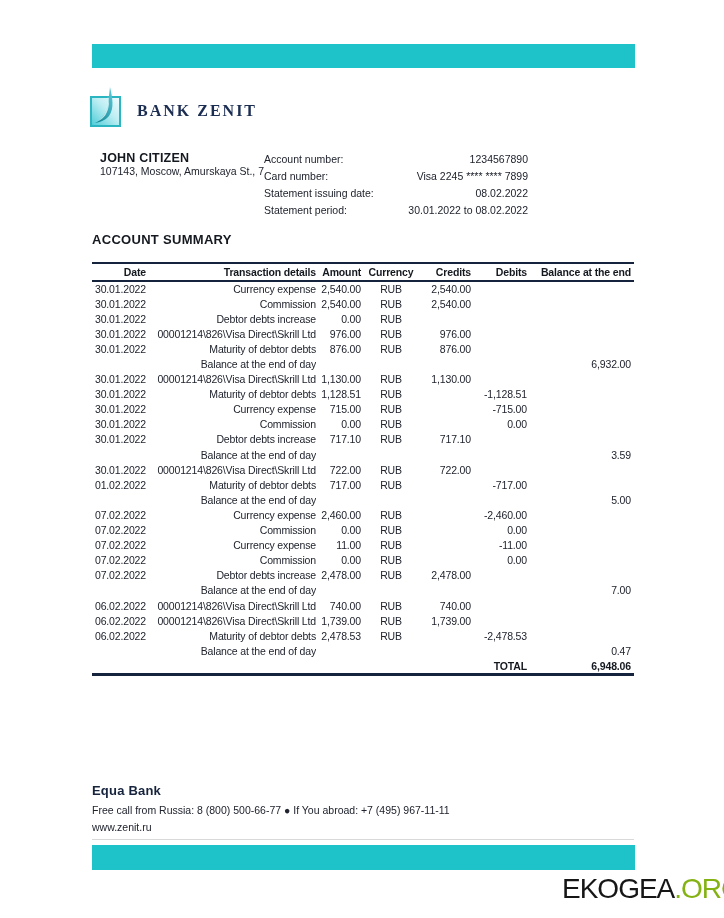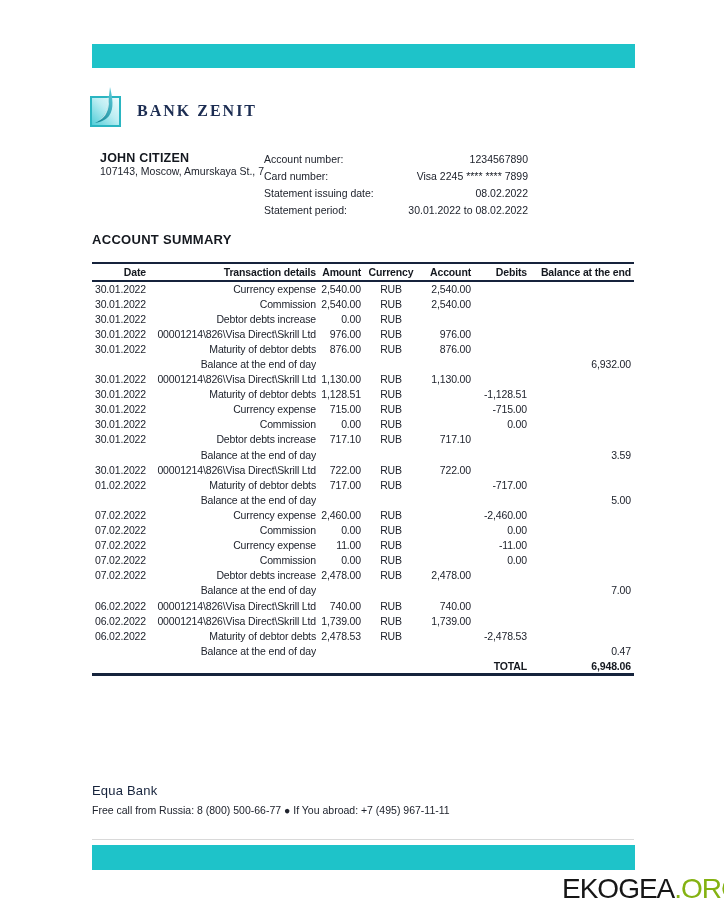--- a/index.html
+++ b/index.html
@@ -36,21 +36,21 @@
   col.c4{width:56px;}col.c5{width:56px;}col.c6{width:104px;}
   thead tr{border-top:2.5px solid var(--navy);border-bottom:2.5px solid var(--navy);}
   th{font-size:10.5px;font-weight:bold;height:18px;white-space:nowrap;overflow:hidden;color:#14181f;}
   tbody td{font-size:10.5px;height:15.1px;white-space:nowrap;overflow:hidden;}
   tfoot tr{border-bottom:3px solid var(--navy);}
   tfoot td{font-size:10.5px;height:16px;font-weight:bold;color:#14181f;}
   .l{text-align:right;}
   .c{text-align:center;}
   .r{text-align:right;padding-right:3px;}
   .footer{position:absolute;left:92px;top:783px;font-size:10.5px;z-index:1;}
-  .footer-bank{font-size:13px;font-weight:normal;color:var(--navy);letter-spacing:.2px;margin-bottom:4px;}
+  .footer-bank{font-size:13px;font-weight:bold;color:var(--navy);letter-spacing:.2px;margin-bottom:4px;}
   .footer-line{line-height:16.5px;}
   .footer-sep{position:absolute;left:92px;top:839px;width:542px;height:1px;background:#d9d9d9;z-index:0;}
   .bottom-bar{position:absolute;left:92px;top:845px;width:543px;height:25px;background:var(--teal);}
   .watermark{position:absolute;left:562px;top:874px;font-size:28px;line-height:30px;letter-spacing:-1px;white-space:nowrap;}
   .wm-black{color:#161616;}
   .wm-green{color:var(--green);}
 </style>
 </head>
 <body>
 
@@ -115,21 +115,21 @@
         <col class="c4">
           <col class="c5">
           <col class="c6">
       </colgroup>
       <thead>
         <tr>
             <th class="l">Date</th>
             <th class="l">Transaction details</th>
             <th class="r">Amount</th>
             <th class="c">Currency</th>
-            <th class="r">Account</th>
+            <th class="r">Credits</th>
             <th class="r">Debits</th>
             <th class="r">Balance at the end</th>
           </tr>
       </thead>
       <tbody>
           <tr>
             <td class="l">30.01.2022</td>
             <td class="l">Currency expense</td>
             <td class="r">2,540.00</td>
             <td class="c">RUB</td>
@@ -366,20 +366,21 @@
         </tr>
       </tfoot>
     </table>
   </div>
 
   <div class="footer-sep"></div>
 
   <div class="footer">
     <div class="footer-bank">Equa Bank</div>
     <div class="footer-line">Free call from Russia: 8 (800) 500-66-77 ● If You abroad: +7 (495) 967-11-11</div>
+    <div class="footer-line">www.zenit.ru</div>
   </div>
 
   <div class="bottom-bar"></div>
 
   <div class="watermark">
     <span class="wm-black">EKOGEA</span><span class="wm-green">.ORG</span>
   </div>
 
 </div>
 

